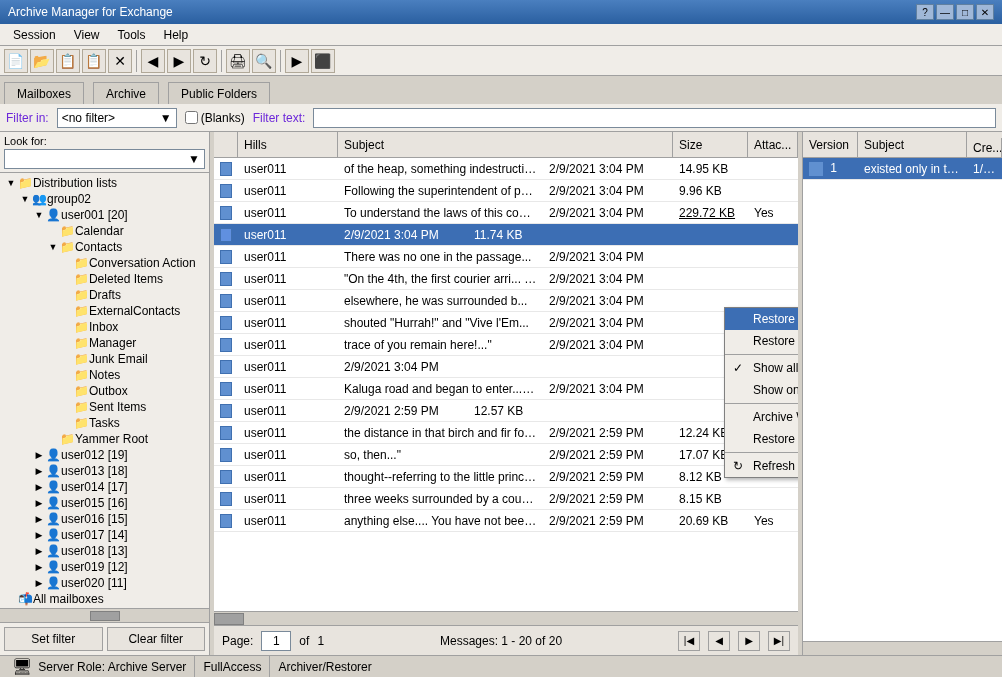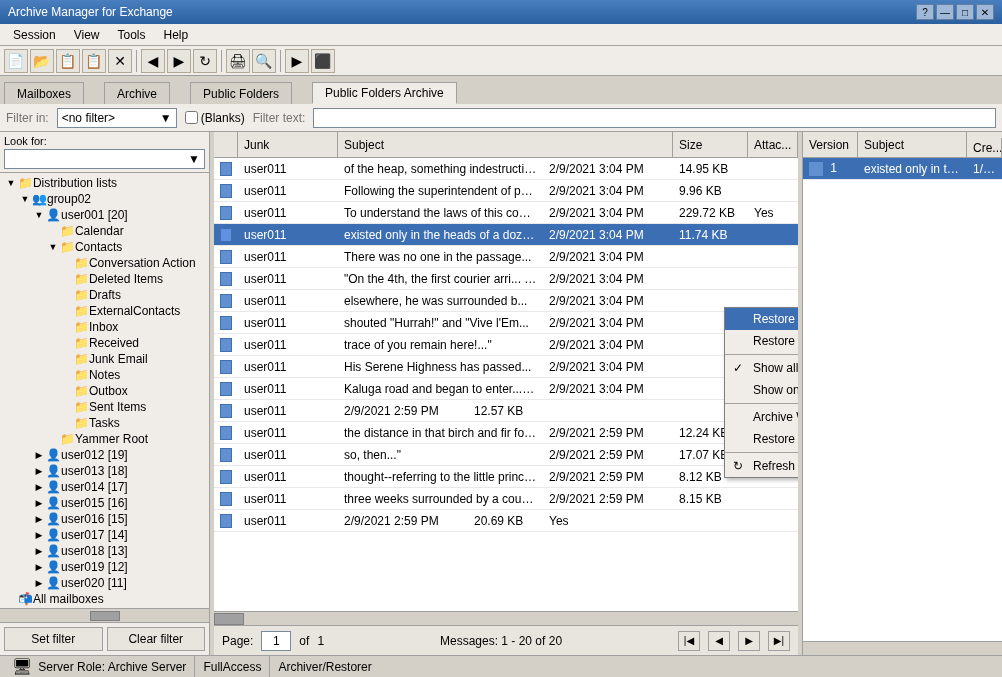--- a/index.html
+++ b/index.html
@@ -41,30 +41,30 @@
       display: flex; align-items: center; justify-content: center; cursor: pointer; font-size: 14px;
     }
     .toolbar-separator { width: 1px; height: 22px; background: #a0a0a0; margin: 0 2px; }
     
     
     .tab-bar {
       background: #d4d0c8; display: flex; align-items: flex-end; padding: 2px 4px 0; height: 28px;
     }
     .tab {
       padding: 3px 12px; background: #d4d0c8; border: 1px solid #a0a0a0; border-bottom: none;
-      cursor: pointer; margin-right: 20px; height: 22px; display: flex; align-items: center;
+      cursor: pointer; margin-right: 9px; height: 22px; display: flex; align-items: center;
     }
     .tab.active { background: #f0ede8; border-bottom: 1px solid #f0ede8; z-index: 1; }
     
     
     .filter-bar {
       background: #f0ede8; border-bottom: 1px solid #a0a0a0;
       display: flex; align-items: center; padding: 3px 6px; gap: 8px; height: 28px;
     }
-    .filter-label { color: #737373; white-space: nowrap; }
+    .filter-label { color: #6d28d9; white-space: nowrap; }
     .filter-input {
       border: 1px solid #7a8a9a; padding: 1px 4px; height: 20px; background: white;
     }
     .filter-combo {
       border: 1px solid #7a8a9a; padding: 1px 4px; height: 20px; background: white;
       min-width: 100px; display: flex; align-items: center; justify-content: space-between;
     }
     .filter-check-label { display: flex; align-items: center; gap: 3px; }
     
     
@@ -217,21 +217,20 @@
   <div class="toolbar-btn">🔍</div>
   <div class="toolbar-separator"></div>
   <div class="toolbar-btn">▶</div>
   <div class="toolbar-btn" style="color:red;">⬛</div>
 </div>
 
 <div class="tab-bar">
   <div class="tab">Mailboxes</div>
   <div class="tab">Archive</div>
   <div class="tab">Public Folders</div>
-  <div class="tab active">Public Folders Archive</div>
 </div>
 
 <div class="filter-bar">
   <span class="filter-label">Filter in:</span>
   <div class="filter-combo" style="width:120px;">
     <span>&lt;no filter&gt;</span>
     <span>▼</span>
   </div>
   <div class="filter-check-label">
     <input type="checkbox" style="">
@@ -299,21 +298,21 @@
         <span>ExternalContacts</span>
       </div>
       <div class="tree-node" style="padding-left:58px;">
         <span class="tree-expand" style="width:14px;"></span>
         <span>📁</span>
         <span>Inbox</span>
       </div>
       <div class="tree-node" style="padding-left:58px;">
         <span class="tree-expand" style="width:14px;"></span>
         <span>📁</span>
-        <span>Received</span>
+        <span>Manager</span>
       </div>
       <div class="tree-node" style="padding-left:58px;">
         <span class="tree-expand" style="width:14px;"></span>
         <span>📁</span>
         <span>Junk Email</span>
       </div>
       <div class="tree-node" style="padding-left:58px;">
         <span class="tree-expand" style="width:14px;"></span>
         <span>📁</span>
         <span>Notes</span>
@@ -403,21 +402,21 @@
       <button class="bottom-btn">Clear filter</button>
     </div>
   </div>
 
   <div class="resizer"></div>
 
   <div class="center-panel" style="position:relative;">
 
     <div class="email-table-header">
       <div class="email-col-header" style="width:24px;"></div>
-      <div class="email-col-header" style="width:100px;">Junk</div>
+      <div class="email-col-header" style="width:100px;">Hills</div>
       <div class="email-col-header" style="flex:1;">Subject</div>
       <div class="email-col-header" style="width:75px;">Size</div>
       <div class="email-col-header" style="width:50px;">Attac...</div>
     </div>
 
     <div class="email-list" id="emailList">
     <div class="email-row">
       <div class="email-cell email-check" style="width:24px;">
         <div style="width:14px;height:14px;background:#6090d0;border:1px solid #4070b0;"></div>
       </div>
@@ -437,29 +436,28 @@
       <div class="email-cell" style="width:75px;">9.96 KB</div>
       <div class="email-cell" style="width:50px;"></div>
     </div>
         <div class="email-row">
       <div class="email-cell email-check" style="width:24px;">
         <div style="width:14px;height:14px;background:#6090d0;border:1px solid #4070b0;"></div>
       </div>
       <div class="email-cell" style="width:100px;">user011</div>
       <div class="email-cell" style="flex:1;">To understand the laws of this conti...</div>
       <div class="email-cell" style="width:130px;">2/9/2021 3:04 PM</div>
-      <div class="email-cell" style="width:75px;">229.72 KB</div>
+      <div class="email-cell" style="width:75px;text-decoration:underline;">229.72 KB</div>
       <div class="email-cell" style="width:50px;">Yes</div>
     </div>
         <div class="email-row selected">
       <div class="email-cell email-check" style="width:24px;">
         <div style="width:14px;height:14px;background:#6090e0;border:1px solid #4070b0;"></div>
       </div>
       <div class="email-cell" style="width:100px;">user011</div>
-      <div class="email-cell" style="flex:1;">existed only in the heads of a doze...</div>
       <div class="email-cell" style="width:130px;">2/9/2021 3:04 PM</div>
       <div class="email-cell" style="width:75px;">11.74 KB</div>
       <div class="email-cell" style="width:50px;"></div>
     </div>
         <div class="email-row">
       <div class="email-cell email-check" style="width:24px;">
         <div style="width:14px;height:14px;background:#6090d0;border:1px solid #4070b0;"></div>
       </div>
       <div class="email-cell" style="width:100px;">user011</div>
       <div class="email-cell" style="flex:1;">There was no one in the passage...</div>
@@ -505,21 +503,20 @@
       <div class="email-cell" style="flex:1;">trace of you remain here!..."</div>
       <div class="email-cell" style="width:130px;">2/9/2021 3:04 PM</div>
       <div class="email-cell" style="width:75px;"></div>
       <div class="email-cell" style="width:50px;"></div>
     </div>
         <div class="email-row">
       <div class="email-cell email-check" style="width:24px;">
         <div style="width:14px;height:14px;background:#6090d0;border:1px solid #4070b0;"></div>
       </div>
       <div class="email-cell" style="width:100px;">user011</div>
-      <div class="email-cell" style="flex:1;">His Serene Highness has passed...</div>
       <div class="email-cell" style="width:130px;">2/9/2021 3:04 PM</div>
       <div class="email-cell" style="width:75px;"></div>
       <div class="email-cell" style="width:50px;"></div>
     </div>
         <div class="email-row">
       <div class="email-cell email-check" style="width:24px;">
         <div style="width:14px;height:14px;background:#6090d0;border:1px solid #4070b0;"></div>
       </div>
       <div class="email-cell" style="width:100px;">user011</div>
       <div class="email-cell" style="flex:1;">Kaluga road and began to enter... by a sword.</div>
@@ -574,20 +571,21 @@
       <div class="email-cell" style="flex:1;">three weeks surrounded by a court t...</div>
       <div class="email-cell" style="width:130px;">2/9/2021 2:59 PM</div>
       <div class="email-cell" style="width:75px;">8.15 KB</div>
       <div class="email-cell" style="width:50px;"></div>
     </div>
         <div class="email-row">
       <div class="email-cell email-check" style="width:24px;">
         <div style="width:14px;height:14px;background:#6090d0;border:1px solid #4070b0;"></div>
       </div>
       <div class="email-cell" style="width:100px;">user011</div>
+      <div class="email-cell" style="flex:1;">anything else.... You have not been...</div>
       <div class="email-cell" style="width:130px;">2/9/2021 2:59 PM</div>
       <div class="email-cell" style="width:75px;">20.69 KB</div>
       <div class="email-cell" style="width:50px;">Yes</div>
     </div>
       </div>
 
     <div class="h-scrollbar">
       <div style="width:100%; height:12px; position:relative;">
         <div style="position:absolute; left:0; width:30px; height:12px; background:#a0a0a0; border:1px solid #808080;"></div>
       </div>

